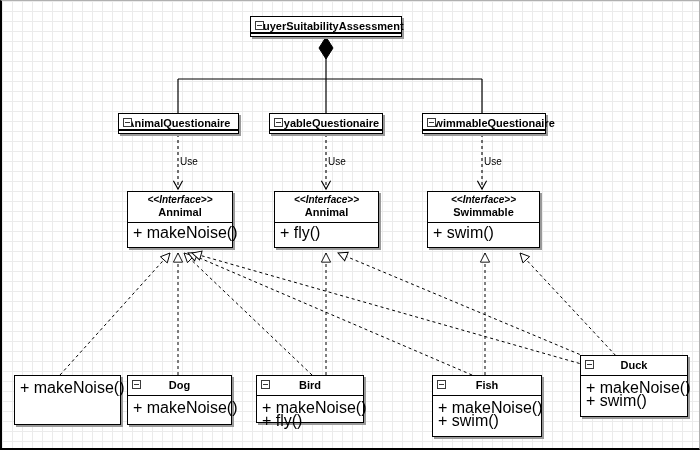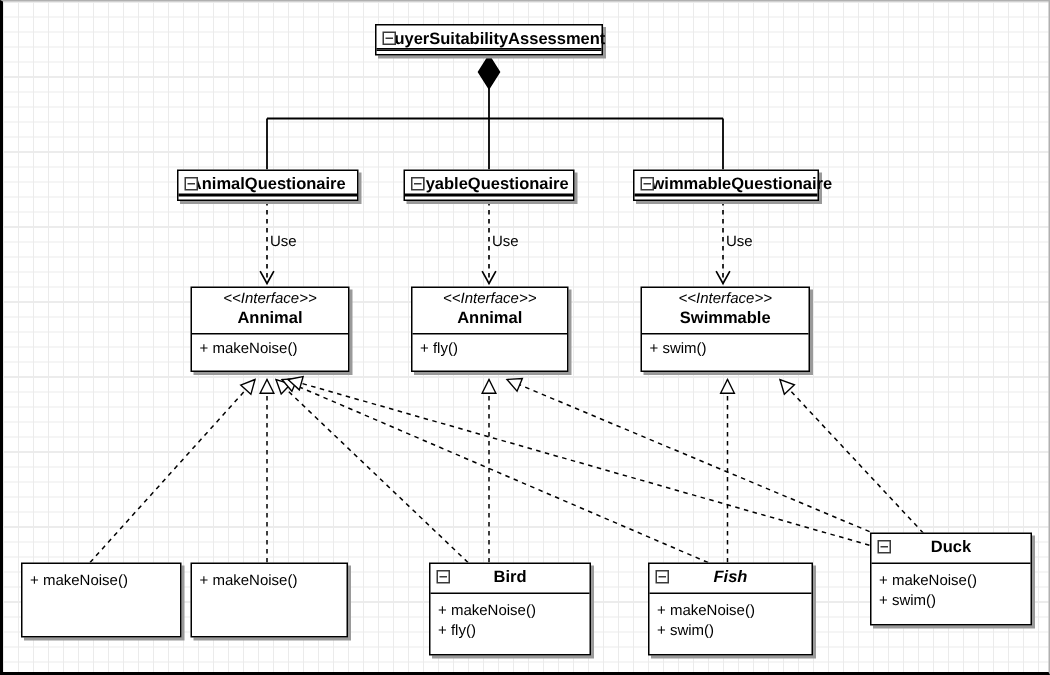--- a/index.html
+++ b/index.html
@@ -51,21 +51,21 @@
     padding: 3px 4px 3px 4px;
     line-height: 13px;
     box-sizing: border-box;
   }
   .node-header.with-sep {
     border-bottom: 1px solid #000000;
   }
   .stereotype {
     display: block;
     font-style: italic;
-    font-weight: normal;
+    font-weight: bold;
     font-size: 10px;
     line-height: 12px;
   }
   .type-icon {
     position: absolute;
     left: 4px;
     top: 4px;
     width: 9px;
     height: 9px;
     border: 1px solid #3a3a3a;
@@ -77,21 +77,21 @@
     position: absolute;
     left: 1px;
     top: 3px;
     width: 5px;
     height: 1px;
     background: #3a3a3a;
   }
   .compartment {
     padding: 3px 5px 3px 5px;
     line-height: 13px;
-    font-size: 10px;
+    font-size: 16px;
     box-sizing: border-box;
   }
   .compartment.empty-thin {
     height: 5px;
     padding: 0;
     border-top: 1px solid #000000;
   }
   .member {
     white-space: nowrap;
   }
@@ -213,38 +213,42 @@
     </div>
   </div>
 
   <div class="node" style="left:12px; top:374px; width:107px; height:50px;">
     <div class="compartment" style="padding-top:5px;">
       <div class="member">+ makeNoise()</div>
     </div>
   </div>
 
   <div class="node" style="left:125px; top:374px; width:105px; height:50px;">
-    <div class="compartment" style="padding-top:5px;">
-      <div class="member">+ makeNoise()</div>
-    </div>
-  </div>
-
-  <div class="node" style="left:284px; top:374px; width:108px; height:62px;">
+    <div class="node-header with-sep" style="height:20px;">
+      <span class="type-icon"></span>
+      <span>Dog</span>
+    </div>
+    <div class="compartment" style="padding-top:5px;">
+      <div class="member">+ makeNoise()</div>
+    </div>
+  </div>
+
+  <div class="node" style="left:254px; top:374px; width:108px; height:48px;">
     <div class="node-header with-sep" style="height:20px;">
       <span class="type-icon"></span>
       <span>Bird</span>
     </div>
     <div class="compartment" style="padding-top:5px;">
       <div class="member">+ makeNoise()</div>
       <div class="member">+ fly()</div>
     </div>
   </div>
 
   <div class="node" style="left:430px; top:374px; width:110px; height:62px;">
-    <div class="node-header with-sep" style="height:20px;font-style:italic;">
+    <div class="node-header with-sep" style="height:20px;">
       <span class="type-icon"></span>
       <span>Fish</span>
     </div>
     <div class="compartment" style="padding-top:5px;">
       <div class="member">+ makeNoise()</div>
       <div class="member">+ swim()</div>
     </div>
   </div>
 
   <div class="node" style="left:578px; top:354px; width:108px; height:62px;">

